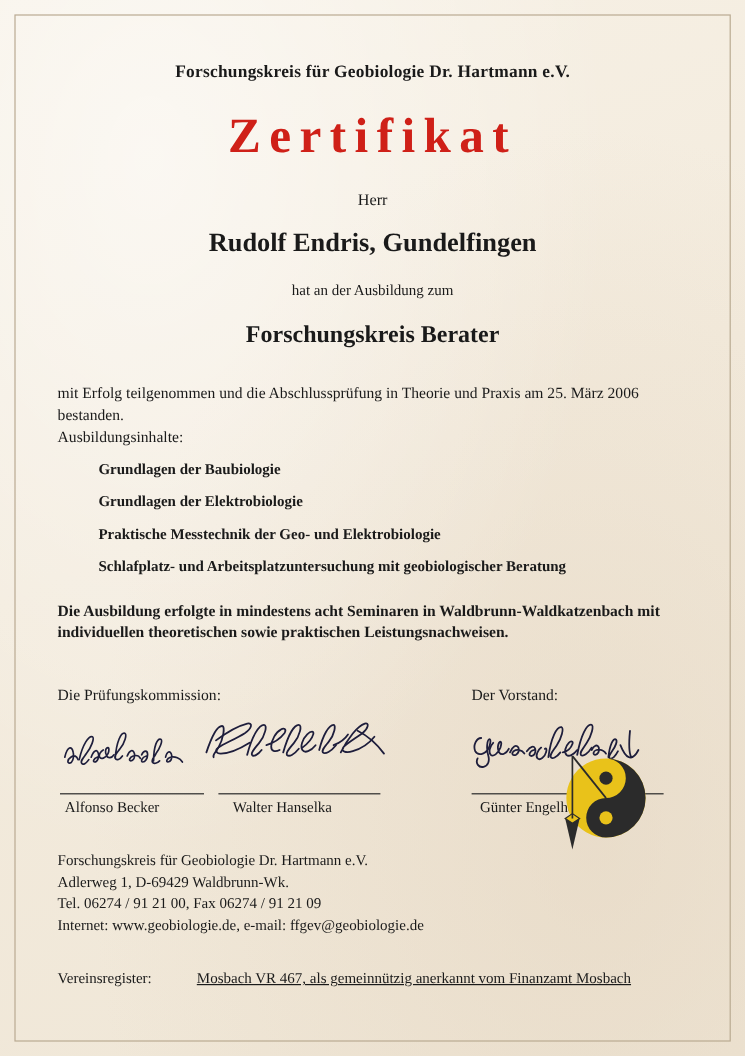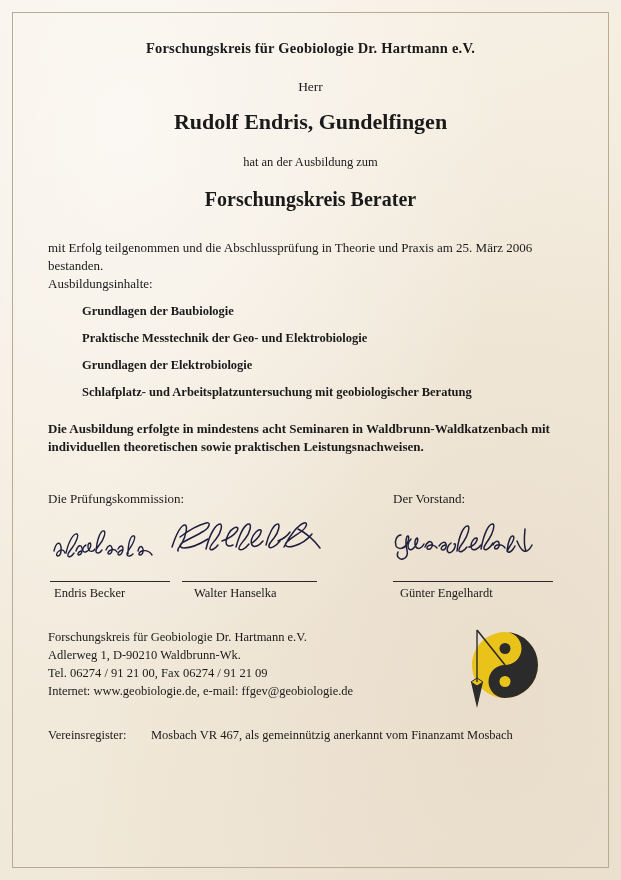--- a/index.html
+++ b/index.html
@@ -32,21 +32,21 @@
     bottom: 12px;
     border: 1px solid #b9aa92;
     pointer-events: none;
   }
   .content {
     position: absolute;
     left: 0;
     top: 0;
     width: 621px;
     height: 880px;
-    padding: 32px 48px 20px 48px;
+    padding: 44px 48px 20px 48px;
     box-sizing: border-box;
   }
 
   .org-line {
     text-align: center;
     font-size: 14.5px;
     font-weight: bold;
     letter-spacing: 0.2px;
     margin-top: 8px;
   }
@@ -165,56 +165,57 @@
     height: 96px;
   }
 
   .register-row {
     position: relative;
     margin-top: 28px;
     font-size: 12.5px;
     height: 20px;
   }
   .register-label { position: absolute; left: 0; top: 0; }
-  .register-value { position: absolute; left: 103px; top: 0; }
+  .register-value { position: absolute; left: 116px; top: 0; text-decoration: underline; }
 
   .footer-row {
     position: relative;
     margin-top: 24px;
     font-size: 12.5px;
     line-height: 1.45;
   }
 </style>
 </head>
 <body>
 
 <div class="page">
   <div class="border-frame"></div>
 
   <div class="content">
 
     <div class="org-line">Forschungskreis für Geobiologie Dr. Hartmann e.V.</div>
 
+    <div class="title">Zertifikat</div>
 
     <div class="herr">Herr</div>
 
     <div class="recipient">Rudolf Endris, Gundelfingen</div>
 
     <div class="subline">hat an der Ausbildung zum</div>
 
     <div class="qualification">Forschungskreis Berater</div>
 
     <div class="para">mit Erfolg teilgenommen und die Abschlussprüfung in Theorie und Praxis am 25. März 2006 bestanden.</div>
 
     <div class="section-label">Ausbildungsinhalte:</div>
 
     <ul class="course-list">
       <li>Grundlagen der Baubiologie</li>
+      <li>Grundlagen der Elektrobiologie</li>
       <li>Praktische Messtechnik der Geo- und Elektrobiologie</li>
-      <li>Grundlagen der Elektrobiologie</li>
       <li>Schlafplatz- und Arbeitsplatzuntersuchung mit geobiologischer Beratung</li>
     </ul>
 
     <div class="para2">Die Ausbildung erfolgte in mindestens acht Seminaren in Waldbrunn-Waldkatzenbach mit individuellen theoretischen sowie praktischen Leistungsnachweisen.</div>
 
     <div class="sig-heads">
       <span class="sig-head-left">Die Prüfungskommission:</span>
       <span class="sig-head-right">Der Vorstand:</span>
     </div>
 
@@ -266,28 +267,28 @@
       </svg>
     </div>
 
     <div class="sig-rules">
       <div class="rule rule-a"></div>
       <div class="rule rule-b"></div>
       <div class="rule rule-c"></div>
     </div>
 
     <div class="sig-names">
-      <span class="name-a">Endris Becker</span>
+      <span class="name-a">Alfonso Becker</span>
       <span class="name-b">Walter Hanselka</span>
       <span class="name-c">Günter Engelhardt</span>
     </div>
 
     <div class="address-block">
       <div>Forschungskreis für Geobiologie Dr. Hartmann e.V.</div>
-      <div>Adlerweg 1, D-90210 Waldbrunn-Wk.</div>
+      <div>Adlerweg 1, D-69429 Waldbrunn-Wk.</div>
       <div>Tel. 06274 / 91 21 00, Fax 06274 / 91 21 09</div>
       <div>Internet: www.geobiologie.de, e-mail: ffgev@geobiologie.de</div>
     </div>
 
     <div class="register-row">
       <span class="register-label">Vereinsregister:</span>
       <span class="register-value">Mosbach VR 467, als gemeinnützig anerkannt vom Finanzamt Mosbach</span>
     </div>
 
     <div class="footer-row">

